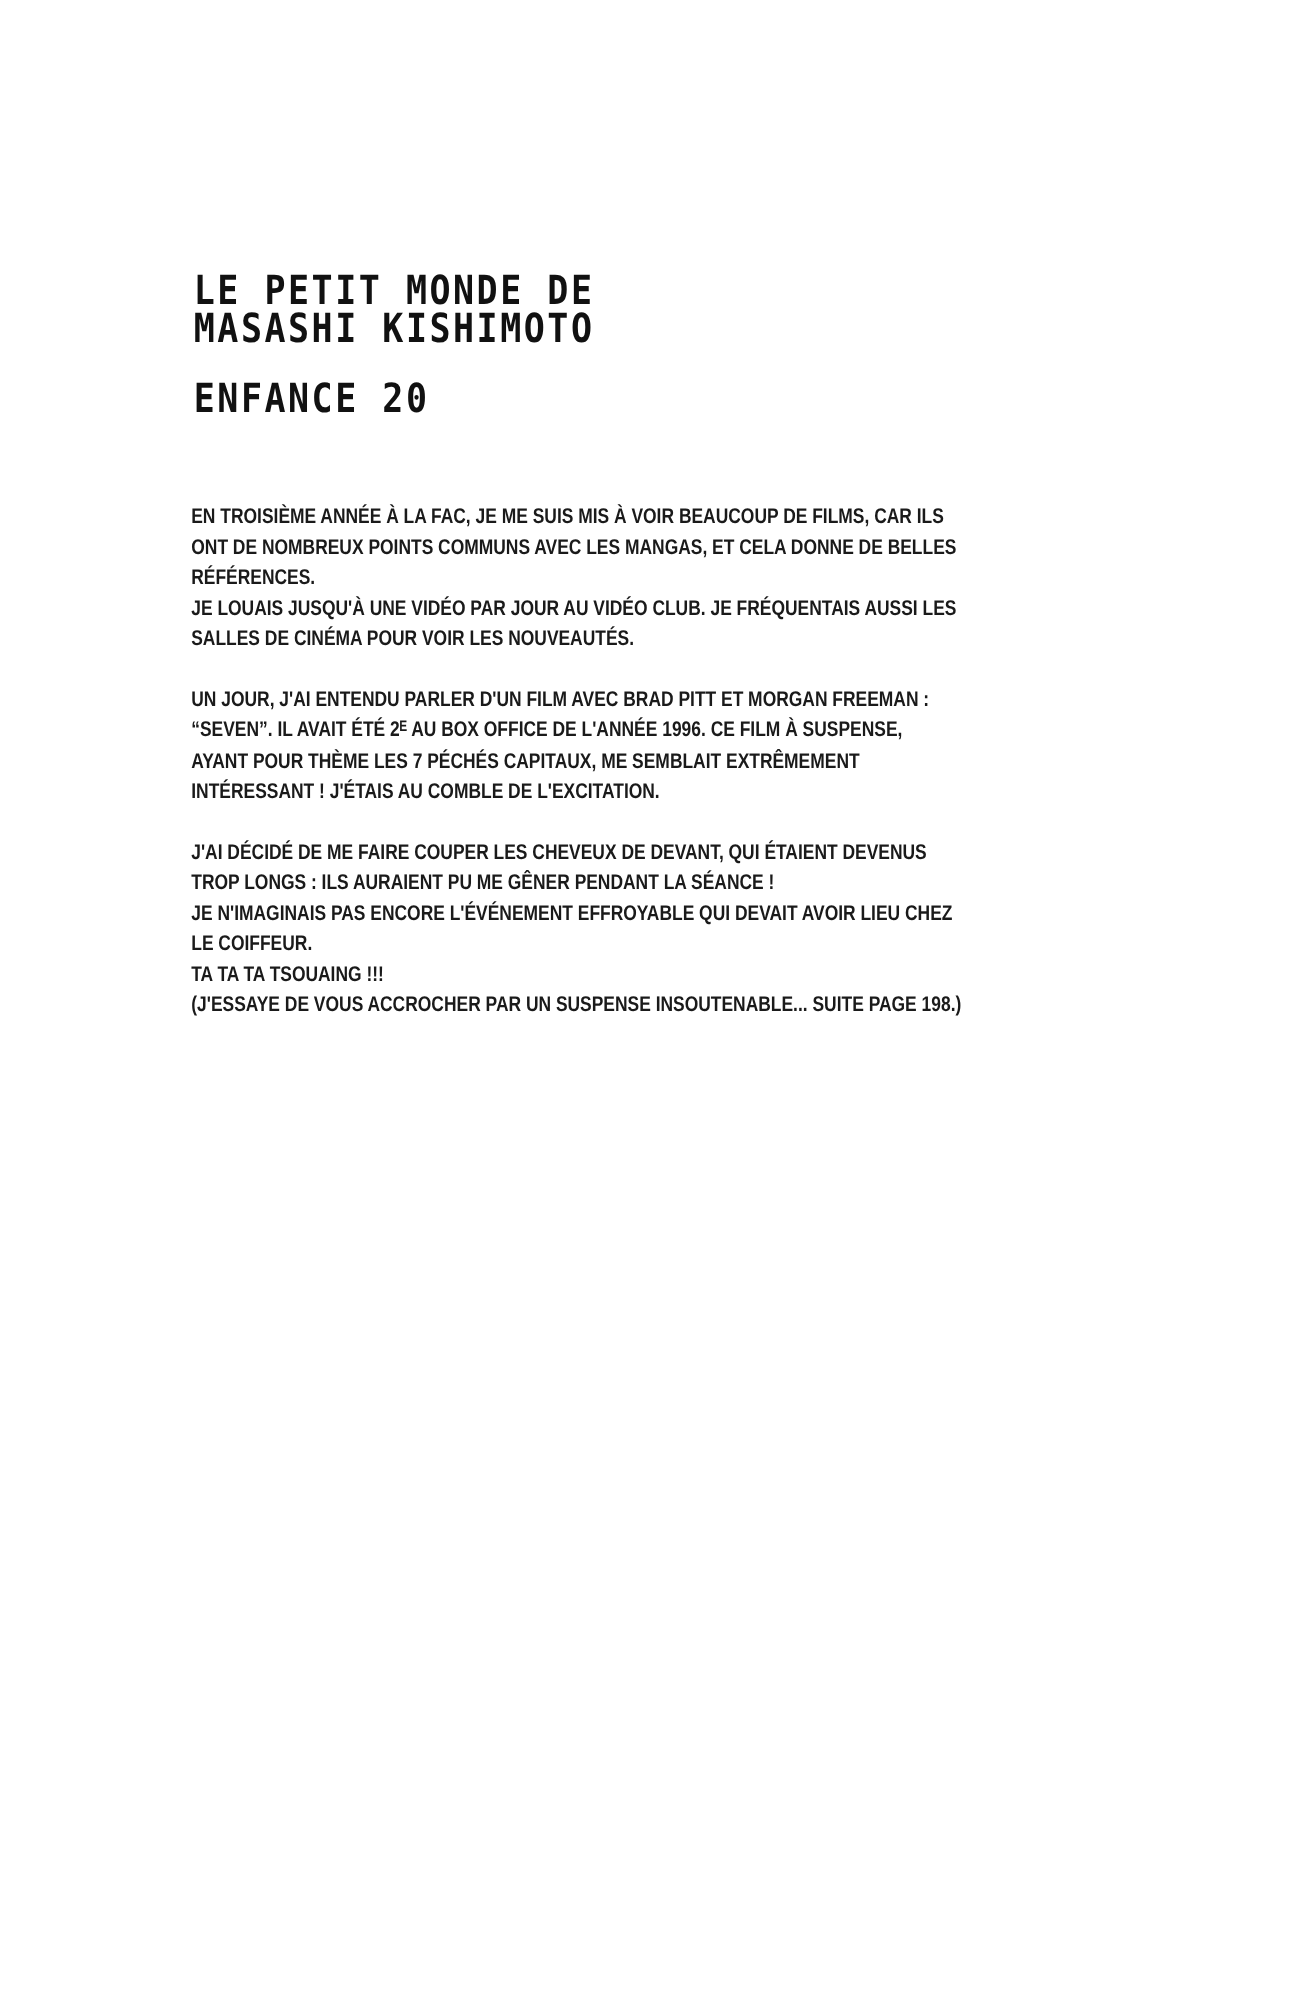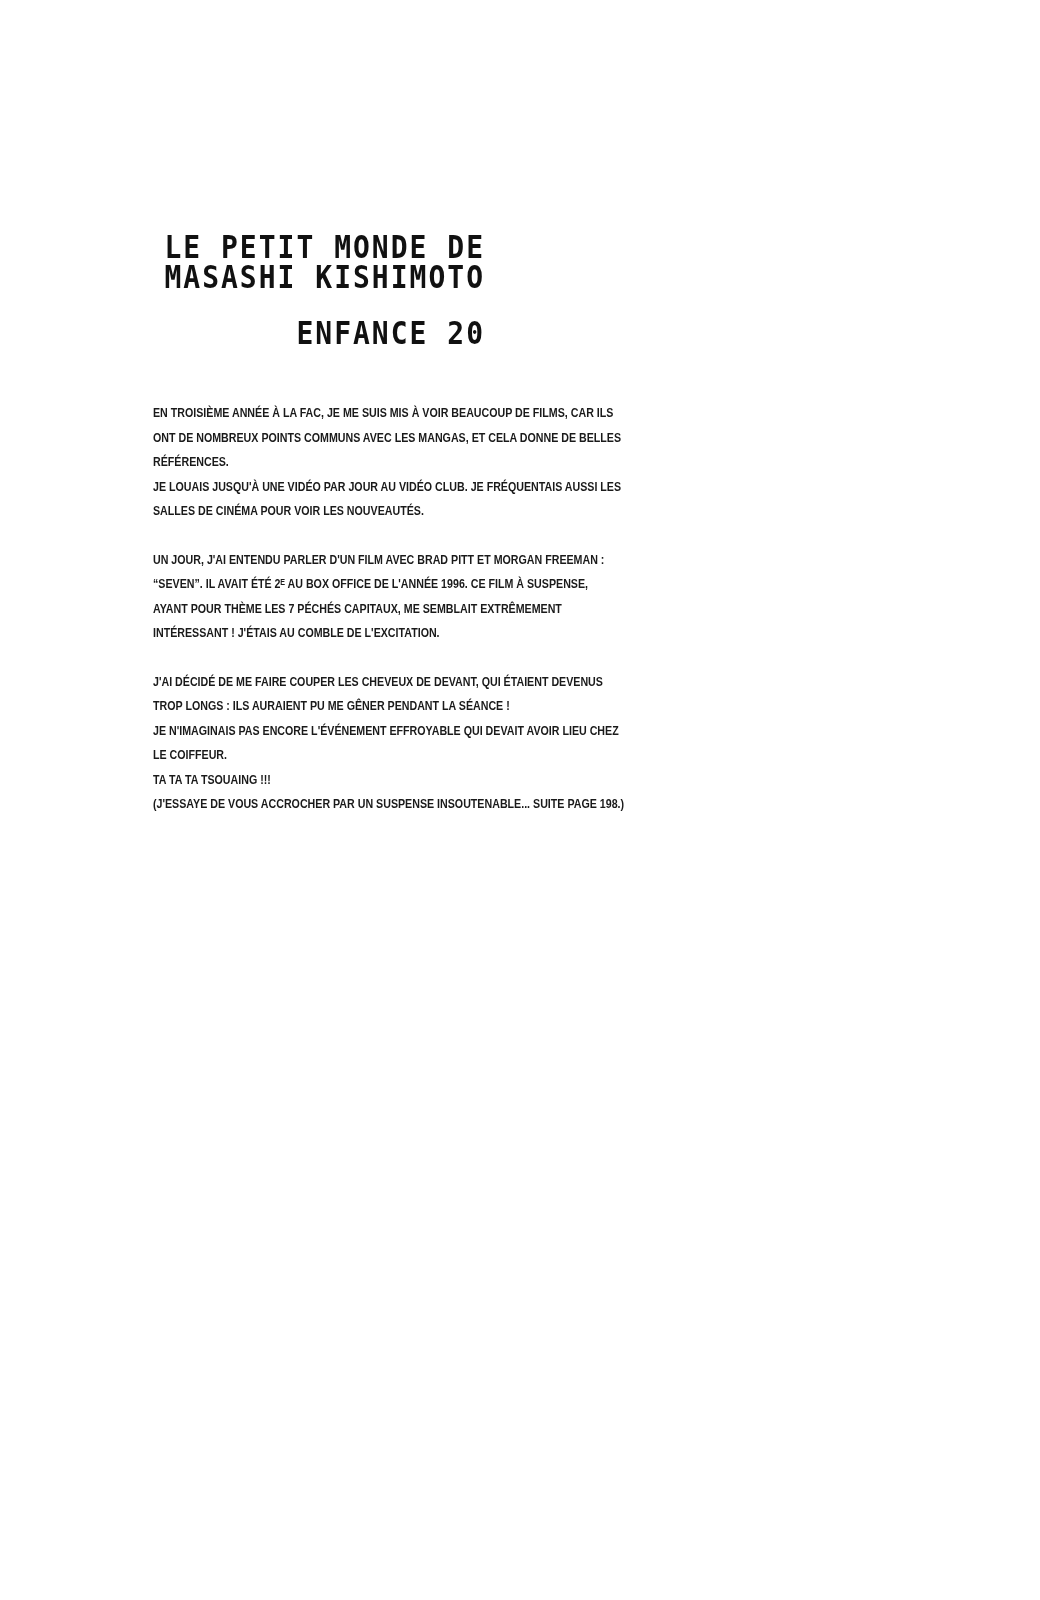--- a/index.html
+++ b/index.html
@@ -1,30 +1,30 @@
 <!DOCTYPE html>
 <html><head>
   <meta charset="utf-8">
   <style>
     html, body { margin: 0; padding: 0; background: #ffffff; }
     body { width: 1040px; height: 1600px; position: relative; overflow: hidden; }
     .title-block {
-      position: absolute; left: 155px; top: 233px; width: 330px;
-      text-align: right;
+      position: absolute; left: 155px; top: 218px; width: 330px;
+      text-align: left;
       font-family: "DejaVu Sans Mono", monospace;
       font-weight: bold; color: #111;
       letter-spacing: 2px;
     }
     .title-line { font-size: 28px; line-height: 30px; transform: scaleY(1.15); }
     .subtitle { font-size: 28px; margin-top: 24px; transform: scaleY(1.15); }
     .body-text {
       position: absolute; left: 153px; top: 401px; width: 728px;
       font-family: "Liberation Sans Narrow", "Liberation Sans", sans-serif;
       font-weight: bold; color: #1a1a1a;
-      font-size: 13px; line-height: 24.5px;
+      font-size: 17px; line-height: 24.5px;
       text-transform: uppercase;
     }
     .para { margin: 0 0 24px 0; text-align: justify; }
     .line { display: block; white-space: nowrap; transform-origin: left; transform: scaleX(0.82); }
   </style>
 </head>
 <body>
 
 <div class="title-block">
   <div class="title-line">LE PETIT MONDE DE</div>

